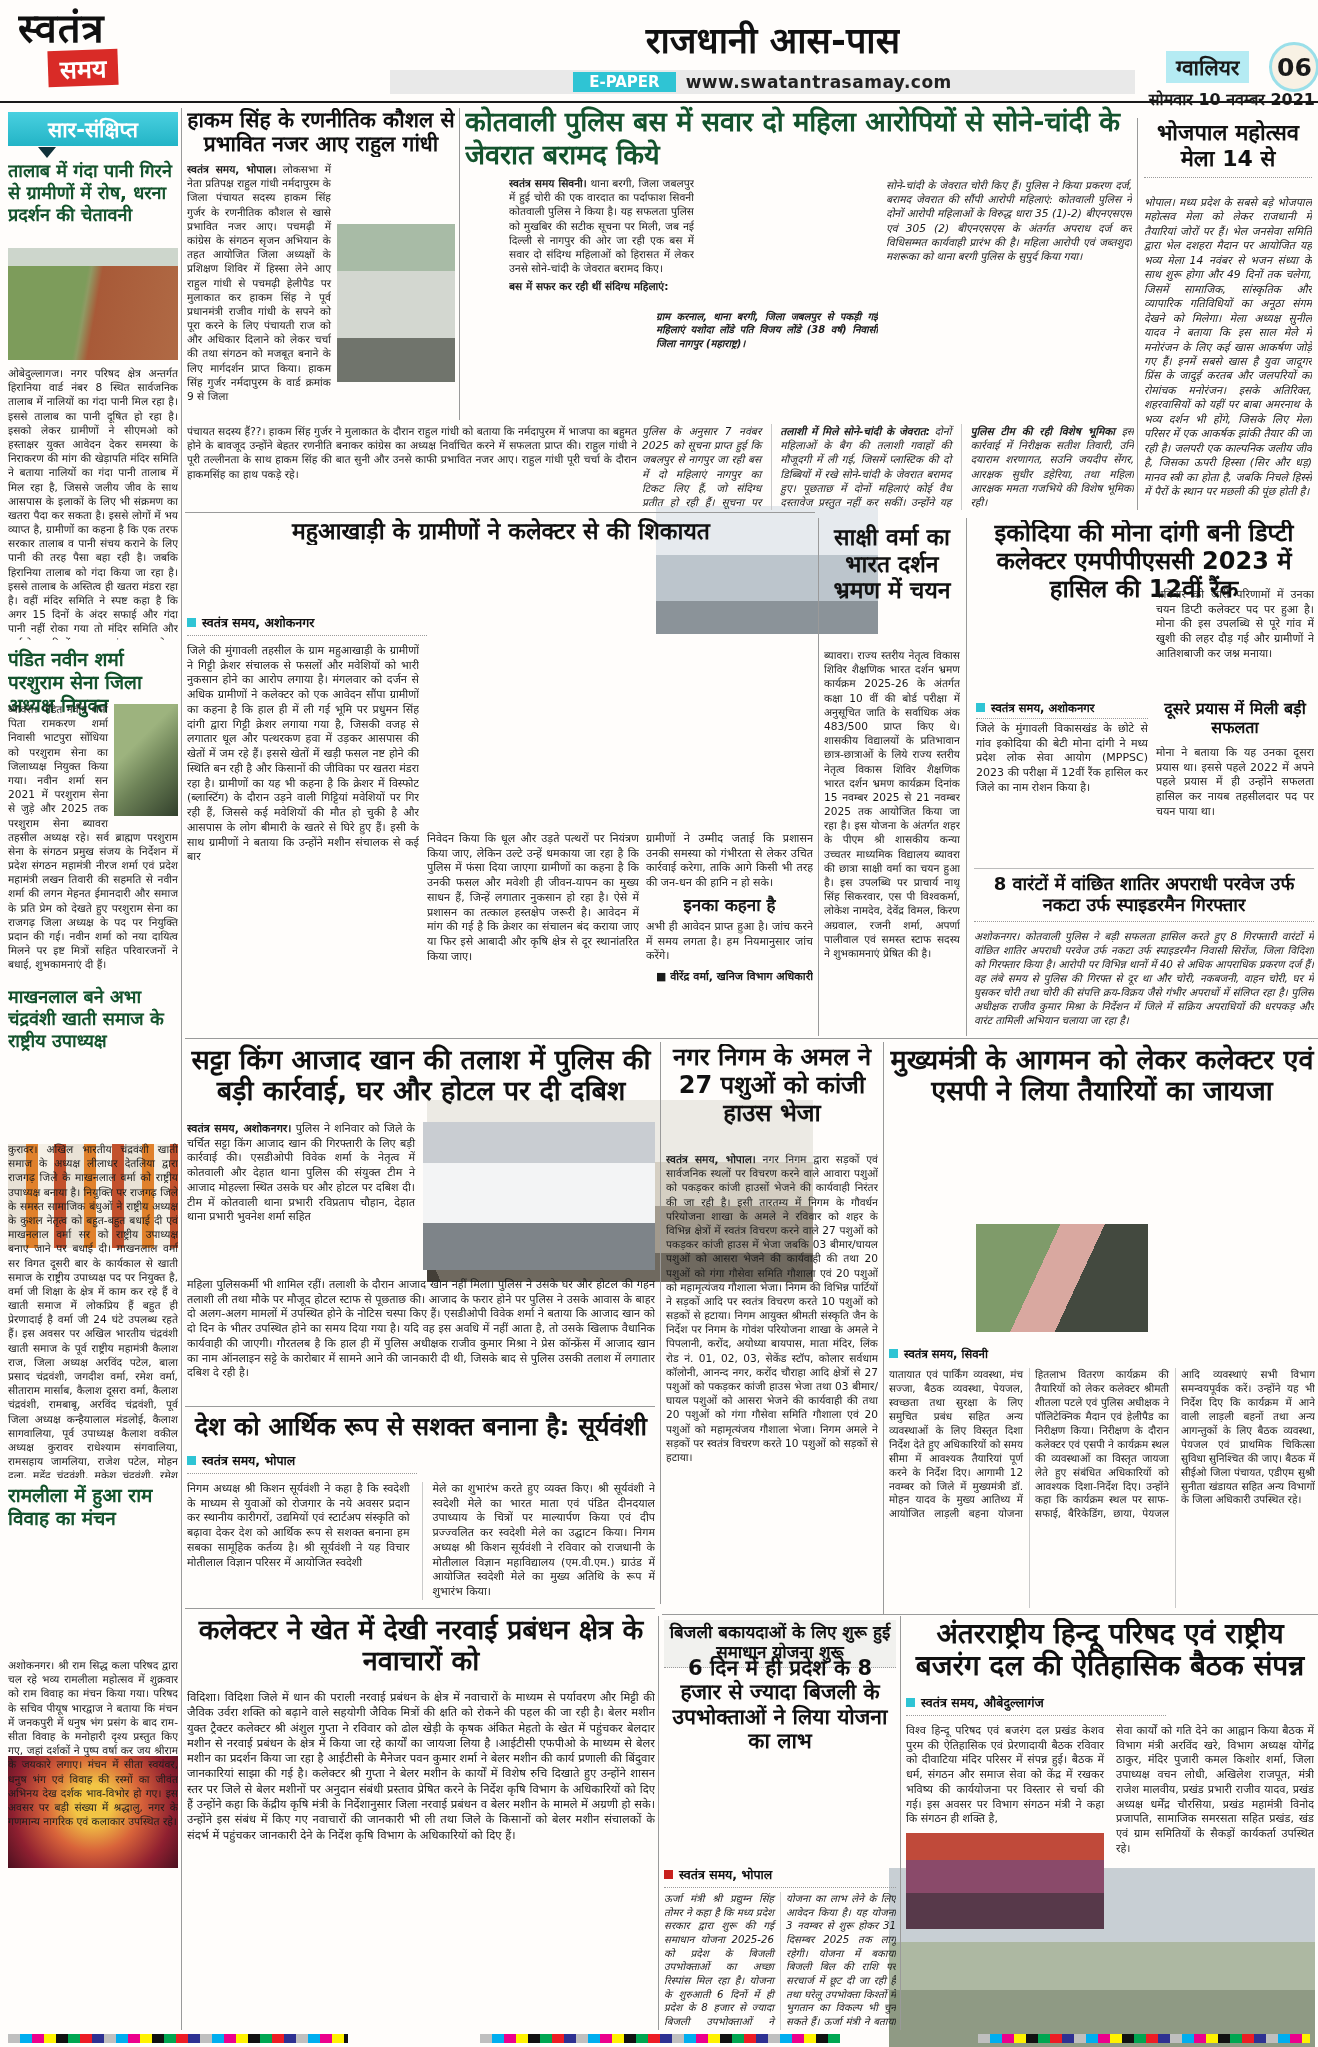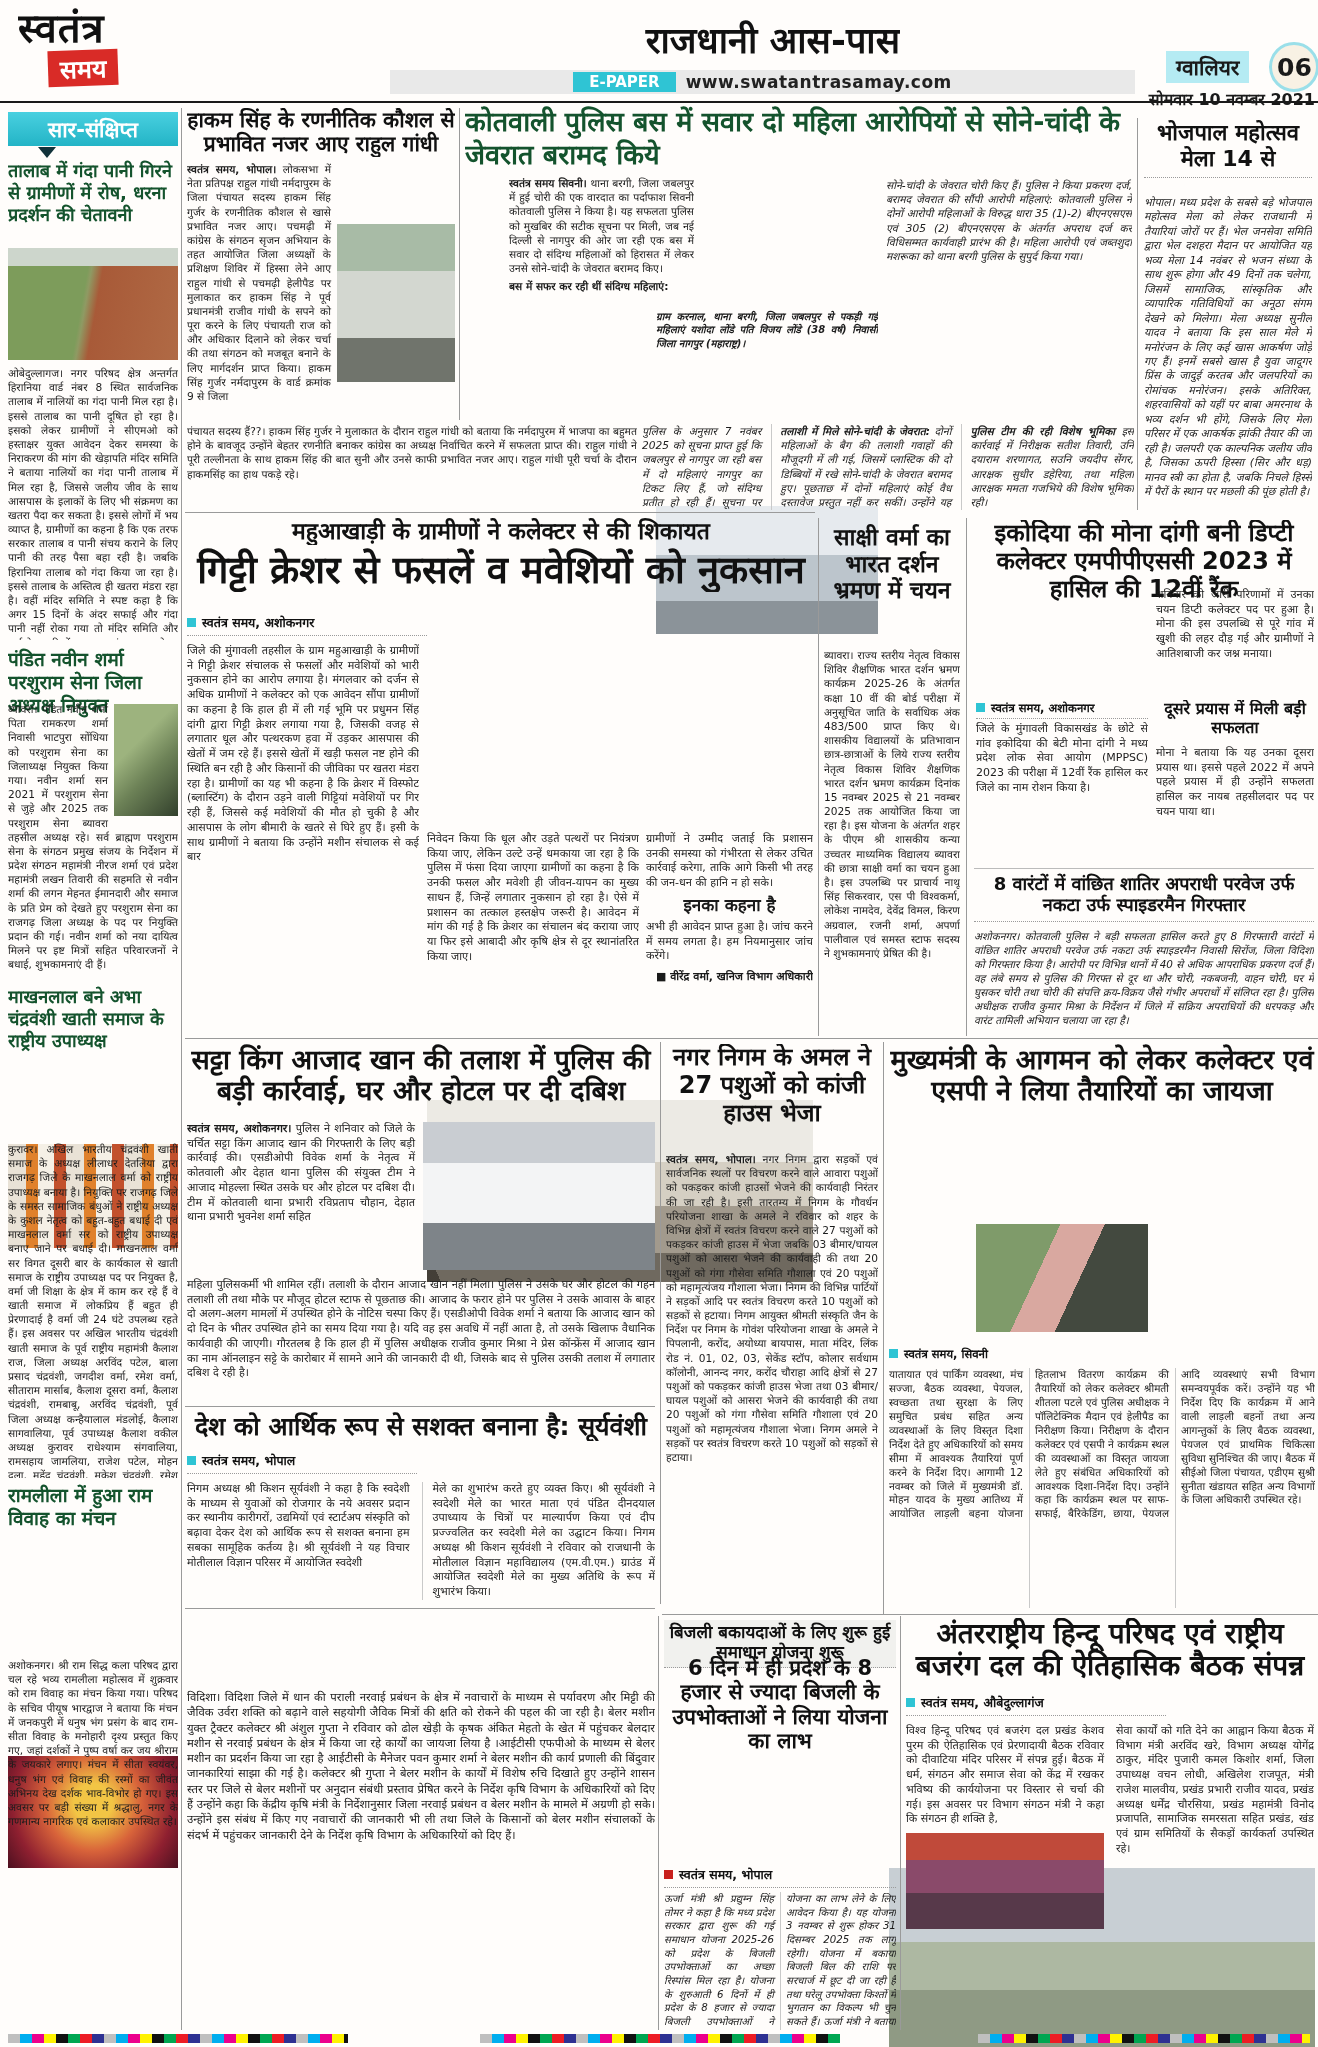--- a/index.html
+++ b/index.html
@@ -127,21 +127,20 @@
       <span>इस कार्रवाई में निरीक्षक सतीश तिवारी, उनि दयाराम शरणागत, सउनि जयदीप सेंगर, आरक्षक सुधीर डहेरिया, तथा महिला आरक्षक ममता गजभिये की विशेष भूमिका रही।</span>
     </div>
   </div>
 
   <div class="vr" style="left:1137px;top:118px;height:392px;"></div>
   <div class="abs hl dotr" style="left:1144px;top:120px;width:168px;font-size:22px;padding-bottom:6px;">भोजपाल महोत्सव मेला 14 से</div>
   <div class="abs body ital" style="left:1144px;top:196px;width:168px;height:312px;font-size:10.8px;">भोपाल। मध्य प्रदेश के सबसे बड़े भोजपाल महोत्सव मेला को लेकर राजधानी में तैयारियां जोरों पर हैं। भेल जनसेवा समिति द्वारा भेल दशहरा मैदान पर आयोजित यह भव्य मेला 14 नवंबर से भजन संध्या के साथ शुरू होगा और 49 दिनों तक चलेगा, जिसमें सामाजिक, सांस्कृतिक और व्यापारिक गतिविधियों का अनूठा संगम देखने को मिलेगा। मेला अध्यक्ष सुनील यादव ने बताया कि इस साल मेले में मनोरंजन के लिए कई खास आकर्षण जोड़े गए हैं। इनमें सबसे खास है युवा जादूगर प्रिंस के जादुई करतब और जलपरियों का रोमांचक मनोरंजन। इसके अतिरिक्त, शहरवासियों को यहीं पर बाबा अमरनाथ के भव्य दर्शन भी होंगे, जिसके लिए मेला परिसर में एक आकर्षक झांकी तैयार की जा रही है। जलपरी एक काल्पनिक जलीय जीव है, जिसका ऊपरी हिस्सा (सिर और धड़) मानव स्त्री का होता है, जबकि निचले हिस्से में पैरों के स्थान पर मछली की पूंछ होती है।</div>
 
   <div class="hr" style="left:185px;top:512px;width:630px;"></div>
   <div class="abs hl" style="left:187px;top:518px;width:628px;font-size:23px;font-weight:700;">महुआखाड़ी के ग्रामीणों ने कलेक्टर से की शिकायत</div>
-  <div class="abs hl" style="left:187px;top:548px;width:628px;font-size:38px;">गिट्टी क्रेशर से फसलें व मवेशियों को नुकसान</div>
   <div class="abs byline dotr" style="left:187px;top:614px;width:240px;padding-bottom:4px;">
     <span class="sq"></span>
     <span>स्वतंत्र समय, अशोकनगर</span>
   </div>
   <div class="abs body" style="left:187px;top:644px;width:232px;height:392px;font-size:11px;">जिले की मुंगावली तहसील के ग्राम महुआखाड़ी के ग्रामीणों ने गिट्टी क्रेशर संचालक से फसलों और मवेशियों को भारी नुकसान होने का आरोप लगाया है। मंगलवार को दर्जन से अधिक ग्रामीणों ने कलेक्टर को एक आवेदन सौंपा ग्रामीणों का कहना है कि हाल ही में ली गई भूमि पर प्रधुमन सिंह दांगी द्वारा गिट्टी क्रेशर लगाया गया है, जिसकी वजह से लगातार धूल और पत्थरकण हवा में उड़कर आसपास की खेतों में जम रहे हैं। इससे खेतों में खड़ी फसल नष्ट होने की स्थिति बन रही है और किसानों की जीविका पर खतरा मंडरा रहा है। ग्रामीणों का यह भी कहना है कि क्रेशर में विस्फोट (ब्लास्टिंग) के दौरान उड़ने वाली गिट्टियां मवेशियों पर गिर रही हैं, जिससे कई मवेशियों की मौत हो चुकी है और आसपास के लोग बीमारी के खतरे से घिरे हुए हैं। इसी के साथ ग्रामीणों ने बताया कि उन्होंने मशीन संचालक से कई बार</div>
   <div class="abs photo ph-crusher" style="left:427px;top:644px;width:386px;height:182px;"></div>
   <div class="abs body" style="left:427px;top:832px;width:212px;height:204px;font-size:11px;">निवेदन किया कि धूल और उड़ते पत्थरों पर नियंत्रण किया जाए, लेकिन उल्टे उन्हें धमकाया जा रहा है कि पुलिस में फंसा दिया जाएगा ग्रामीणों का कहना है कि उनकी फसल और मवेशी ही जीवन-यापन का मुख्य साधन हैं, जिन्हें लगातार नुकसान हो रहा है। ऐसे में प्रशासन का तत्काल हस्तक्षेप जरूरी है। आवेदन में मांग की गई है कि क्रेशर का संचालन बंद कराया जाए या फिर इसे आबादी और कृषि क्षेत्र से दूर स्थानांतरित किया जाए।</div>
   <div class="abs" style="left:646px;top:832px;width:167px;height:204px;">
     <div class="body" style="font-size:11px;">ग्रामीणों ने उम्मीद जताई कि प्रशासन उनकी समस्या को गंभीरता से लेकर उचित कार्रवाई करेगा, ताकि आगे किसी भी तरह की जन-धन की हानि न हो सके।</div>
     <div class="quote-t">इनका कहना है</div>
@@ -196,20 +195,21 @@
   <div class="abs byline dotr" style="left:187px;top:1452px;width:230px;padding-bottom:4px;">
     <span class="sq"></span>
     <span>स्वतंत्र समय, भोपाल</span>
   </div>
   <div class="abs" style="left:187px;top:1482px;width:468px;height:118px;display:flex;gap:12px;">
     <div class="body" style="width:226px;font-size:11px;">निगम अध्यक्ष श्री किशन सूर्यवंशी ने कहा है कि स्वदेशी के माध्यम से युवाओं को रोजगार के नये अवसर प्रदान कर स्थानीय कारीगरों, उद्यमियों एवं स्टार्टअप संस्कृति को बढ़ावा देकर देश को आर्थिक रूप से सशक्त बनाना हम सबका सामूहिक कर्तव्य है। श्री सूर्यवंशी ने यह विचार मोतीलाल विज्ञान परिसर में आयोजित स्वदेशी</div>
     <div class="body" style="width:226px;font-size:11px;border-left:1px solid #c9c9c9;padding-left:10px;">मेले का शुभारंभ करते हुए व्यक्त किए। श्री सूर्यवंशी ने स्वदेशी मेले का भारत माता एवं पंडित दीनदयाल उपाध्याय के चित्रों पर माल्यार्पण किया एवं दीप प्रज्ज्वलित कर स्वदेशी मेले का उद्घाटन किया। निगम अध्यक्ष श्री किशन सूर्यवंशी ने रविवार को राजधानी के मोतीलाल विज्ञान महाविद्यालय (एम.वी.एम.) ग्राउंड में आयोजित स्वदेशी मेले का मुख्य अतिथि के रूप में शुभारंभ किया।</div>
   </div>
 
   <div class="hr" style="left:185px;top:1608px;width:470px;"></div>
+  <div class="abs hl" style="left:187px;top:1614px;width:468px;font-size:27px;">कलेक्टर ने खेत में देखी नरवाई प्रबंधन क्षेत्र के नवाचारों को</div>
   <div class="abs body" style="left:187px;top:1690px;width:468px;height:340px;font-size:11.4px;">विदिशा। विदिशा जिले में धान की पराली नरवाई प्रबंधन के क्षेत्र में नवाचारों के माध्यम से पर्यावरण और मिट्टी की जैविक उर्वरा शक्ति को बढ़ाने वाले सहयोगी जैविक मित्रों की क्षति को रोकने की पहल की जा रही है। बेलर मशीन युक्त ट्रैक्टर कलेक्टर श्री अंशुल गुप्ता ने रविवार को ढोल खेड़ी के कृषक अंकित मेहतो के खेत में पहुंचकर बेलदार मशीन से नरवाई प्रबंधन के क्षेत्र में किया जा रहे कार्यों का जायजा लिया है ।आईटीसी एफपीओ के माध्यम से बेलर मशीन का प्रदर्शन किया जा रहा है आईटीसी के मैनेजर पवन कुमार शर्मा ने बेलर मशीन की कार्य प्रणाली की बिंदुवार जानकारियां साझा की गई है। कलेक्टर श्री गुप्ता ने बेलर मशीन के कार्यों में विशेष रुचि दिखाते हुए उन्होंने शासन स्तर पर जिले से बेलर मशीनों पर अनुदान संबंधी प्रस्ताव प्रेषित करने के निर्देश कृषि विभाग के अधिकारियों को दिए हैं उन्होंने कहा कि केंद्रीय कृषि मंत्री के निर्देशानुसार जिला नरवाई प्रबंधन व बेलर मशीन के मामले में अग्रणी हो सके। उन्होंने इस संबंध में किए गए नवाचारों की जानकारी भी ली तथा जिले के किसानों को बेलर मशीन संचालकों के संदर्भ में पहुंचकर जानकारी देने के निर्देश कृषि विभाग के अधिकारियों को दिए हैं।</div>
 
   <div class="vr" style="left:658px;top:1616px;height:414px;"></div>
   <div class="hr" style="left:662px;top:1614px;width:656px;"></div>
   <div class="abs hl dotr" style="left:664px;top:1620px;width:232px;font-size:17px;background:#f1f1ee;padding:3px 0 5px;">बिजली बकायदाओं के लिए शुरू हुई समाधान योजना शुरू</div>
   <div class="abs hl" style="left:664px;top:1656px;width:232px;font-size:21px;">6 दिन में ही प्रदेश के 8 हजार से ज्यादा बिजली के उपभोक्ताओं ने लिया योजना का लाभ</div>
 
   <div class="abs byline dotr" style="left:664px;top:1866px;width:232px;padding-bottom:4px;">
     <span class="sq red"></span>
     <span>स्वतंत्र समय, भोपाल</span>

